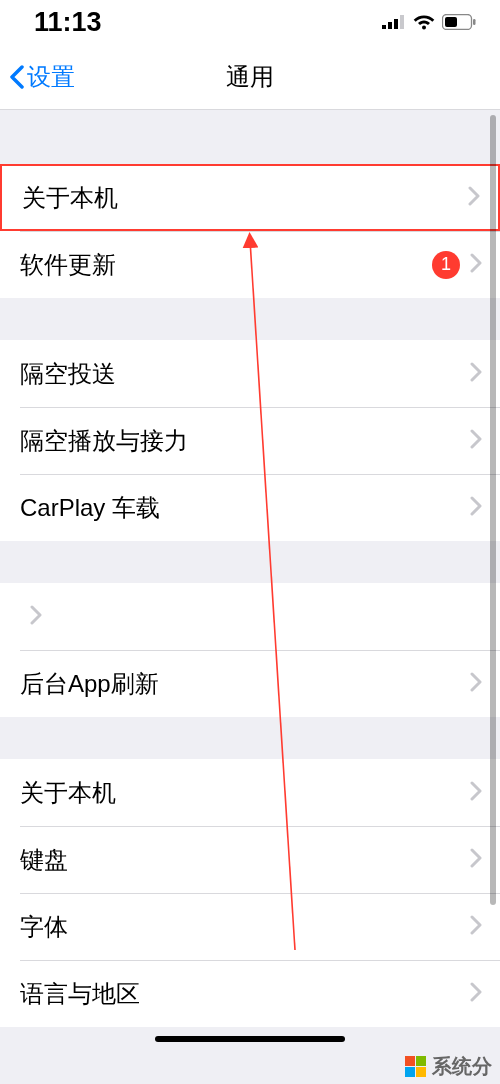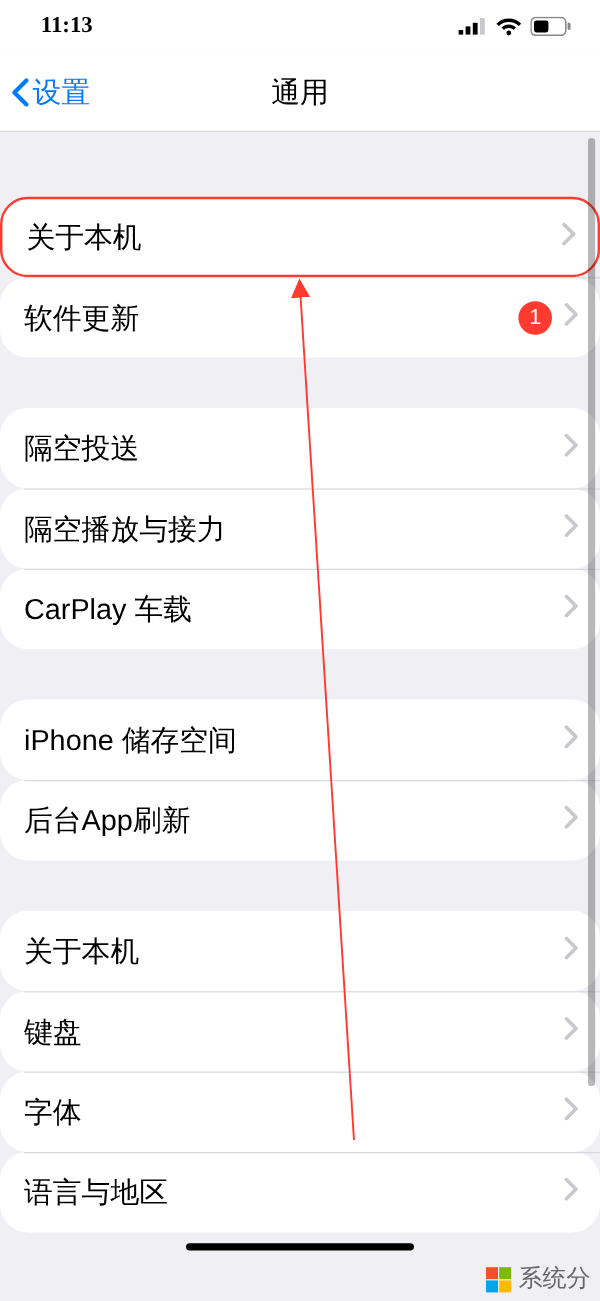--- a/index.html
+++ b/index.html
@@ -11,23 +11,22 @@
     }
 
     
     .status-bar {
       height: 44px;
       background: #fff;
       display: flex;
       align-items: center;
       justify-content: space-between;
       padding: 0 24px 0 34px;
-      font-size: 19px;
+      font-size: 27px;
       font-weight: 600;
-      font-family: Liberation Serif, serif;
     }
     .status-right { display: flex; align-items: center; gap: 7px; }
 
     
     .nav-bar {
       height: 66px;
       background: #fff;
       display: flex;
       align-items: center;
       position: relative;
@@ -57,21 +56,20 @@
     .row {
       background: #fff;
       display: flex;
       align-items: center;
       height: 67px;
       padding: 0 18px 0 20px;
       font-size: 24px;
       color: #000;
       cursor: pointer;
       position: relative;
-      border-radius: 23px;
     }
     .row + .row::before {
       content: "";
       position: absolute;
       top: 0;
       left: 20px;
       right: 0;
       height: 1px;
       background: #d9d9dd;
     }
@@ -136,21 +134,21 @@
       bottom: 6px;
       font-size: 17px;
       color: #444;
       text-align: right;
       line-height: 1.15;
     }
     .watermark .logo {
       display: inline-flex;
       align-items: center;
       gap: 2px;
-      font-weight: 400;
+      font-weight: 700;
       color: #666;
       font-size: 20px;
     }
     .ms-logo { display:inline-grid; grid-template-columns: 10px 10px; grid-template-rows:10px 10px; gap:1px; margin-right:4px;}
     .ms-logo span:nth-child(1){background:#f25022;}
     .ms-logo span:nth-child(2){background:#7fba00;}
     .ms-logo span:nth-child(3){background:#00a4ef;}
     .ms-logo span:nth-child(4){background:#ffb900;}
   </style>
 </head>
@@ -215,21 +213,20 @@
         </svg></span>
     </div>
     <div class="row">
       <span class="label">CarPlay 车载</span>
       <span class="chevron"><svg width="12" height="20" viewBox="0 0 12 20">
           <path d="M2 2 L10 10 L2 18" fill="none" stroke="#c7c7cc" stroke-width="3" stroke-linecap="round" stroke-linejoin="round"></path>
         </svg></span>
     </div>
     <div class="spacer" style="height: 42px;"></div>
     <div class="row">
-      <span class="label">iPhone 储存空间</span>
       <span class="chevron"><svg width="12" height="20" viewBox="0 0 12 20">
           <path d="M2 2 L10 10 L2 18" fill="none" stroke="#c7c7cc" stroke-width="3" stroke-linecap="round" stroke-linejoin="round"></path>
         </svg></span>
     </div>
     <div class="row">
       <span class="label">后台App刷新</span>
       <span class="chevron"><svg width="12" height="20" viewBox="0 0 12 20">
           <path d="M2 2 L10 10 L2 18" fill="none" stroke="#c7c7cc" stroke-width="3" stroke-linecap="round" stroke-linejoin="round"></path>
         </svg></span>
     </div>

